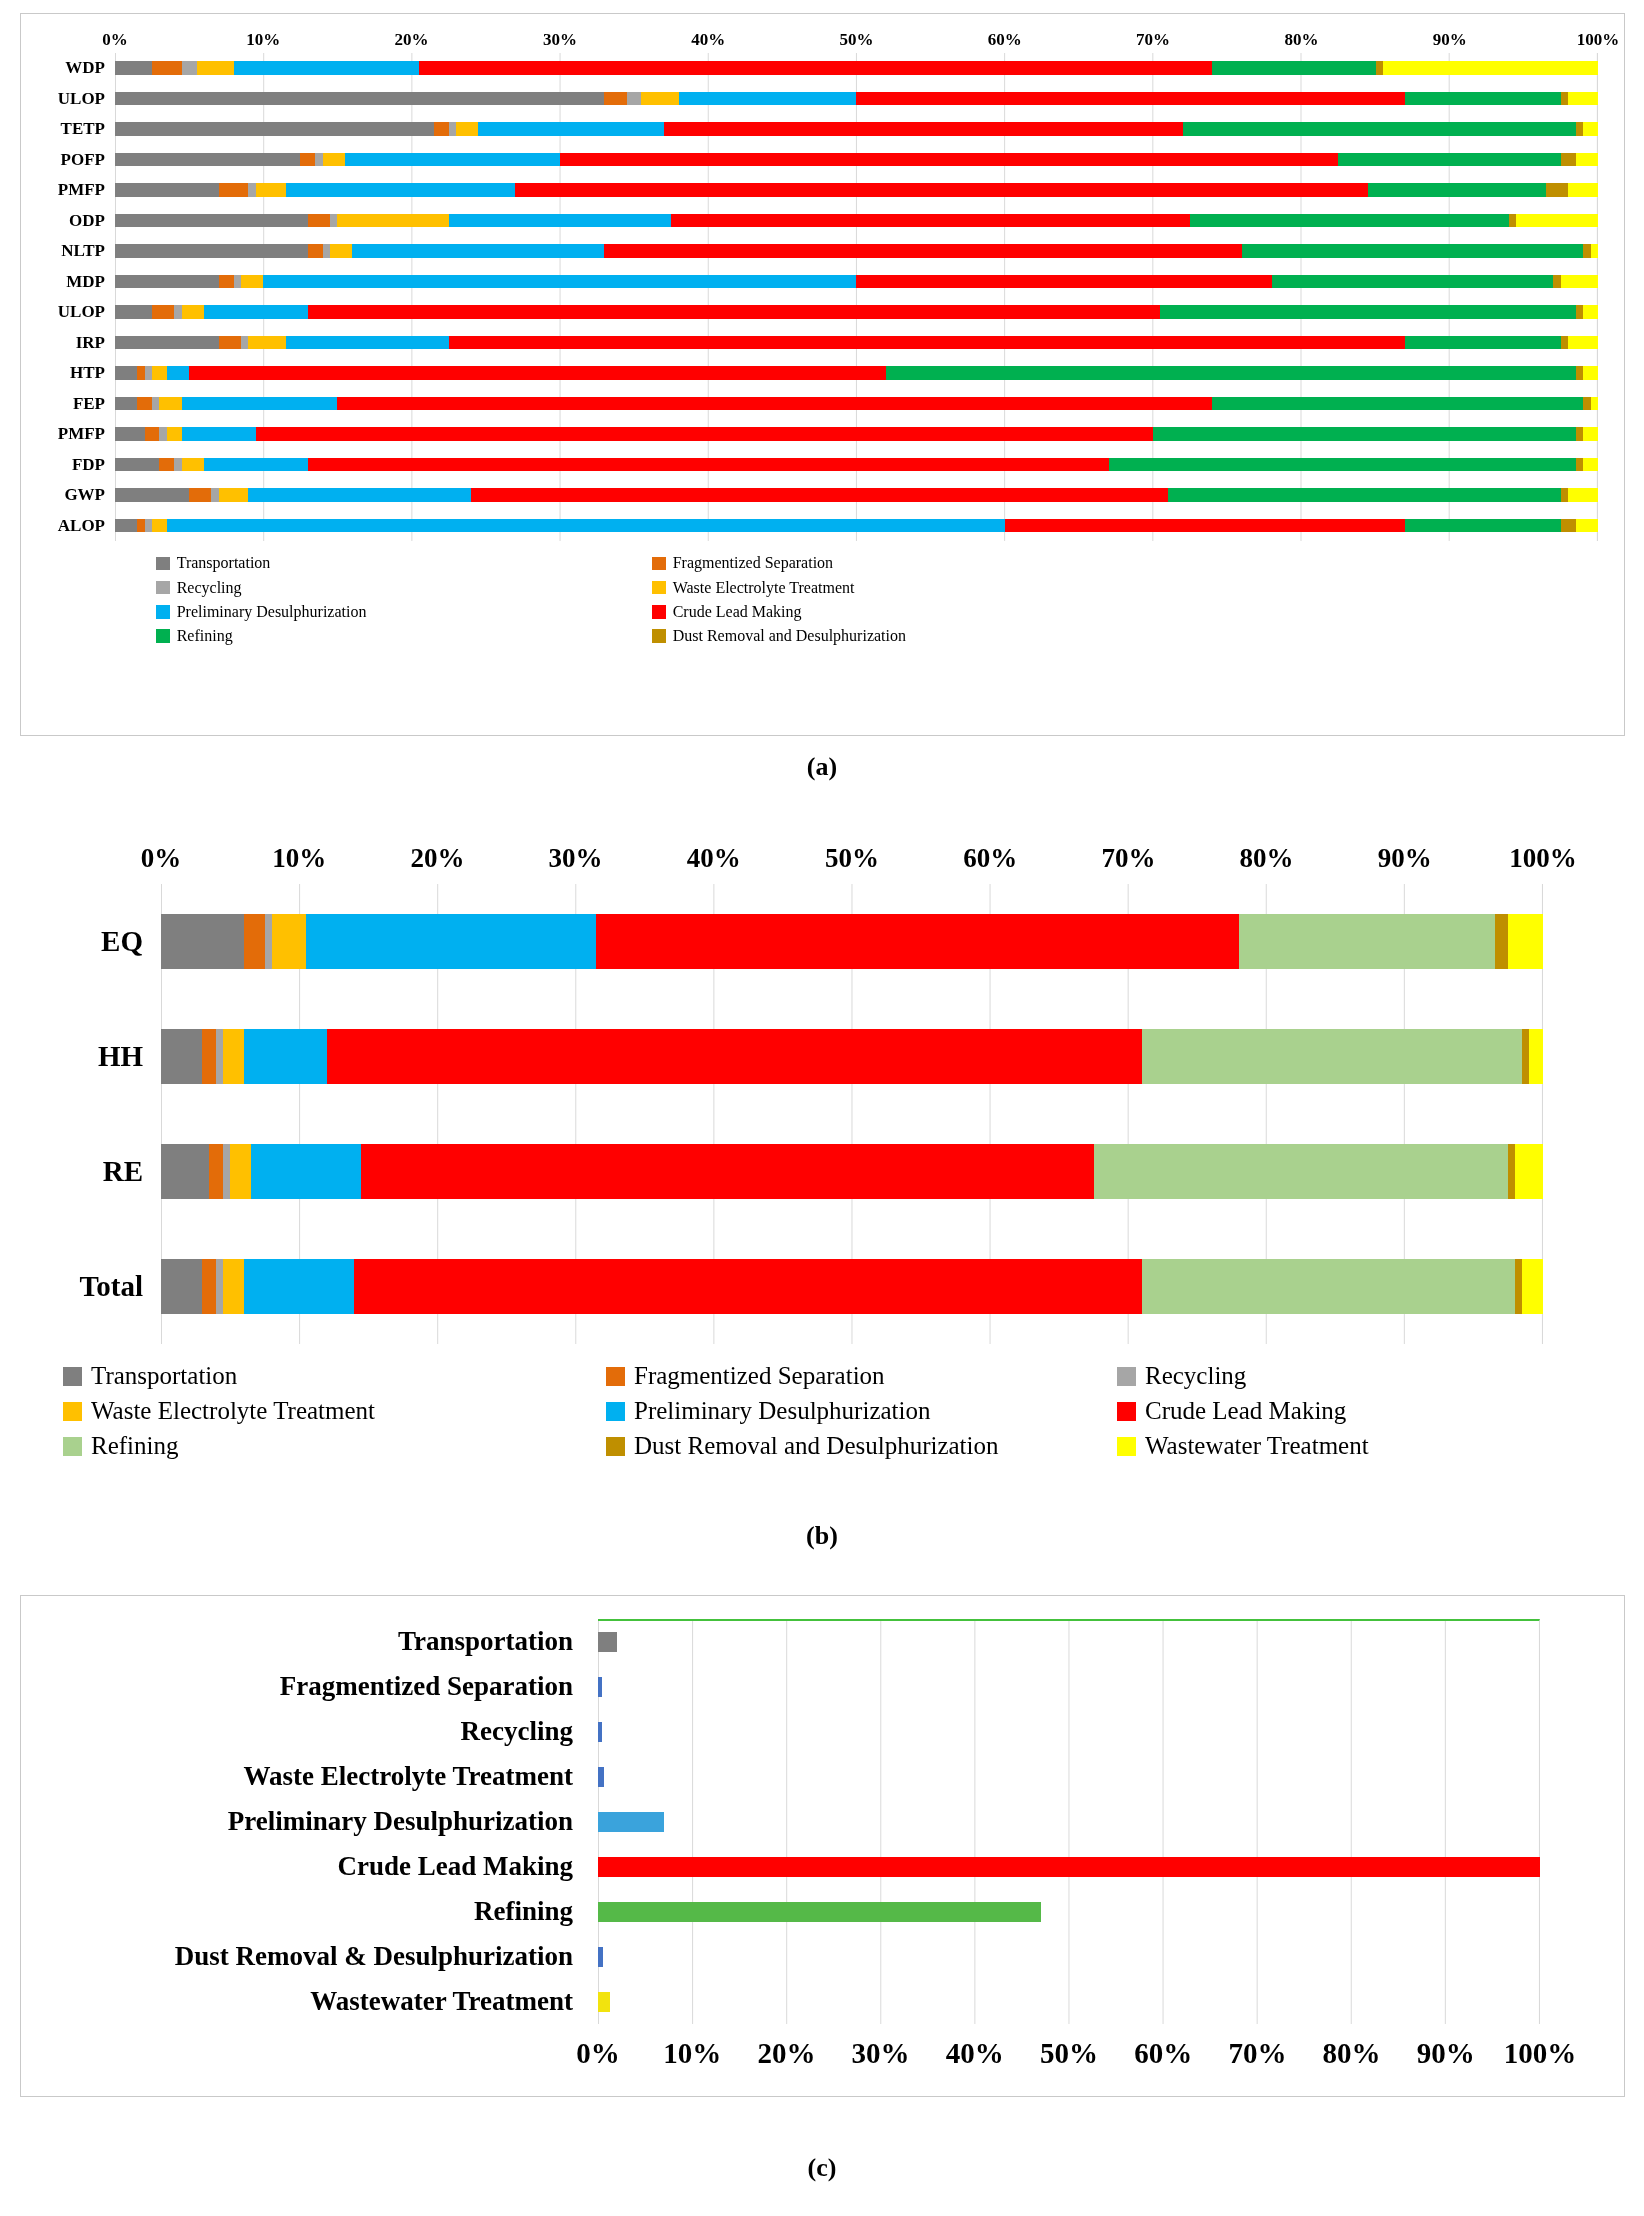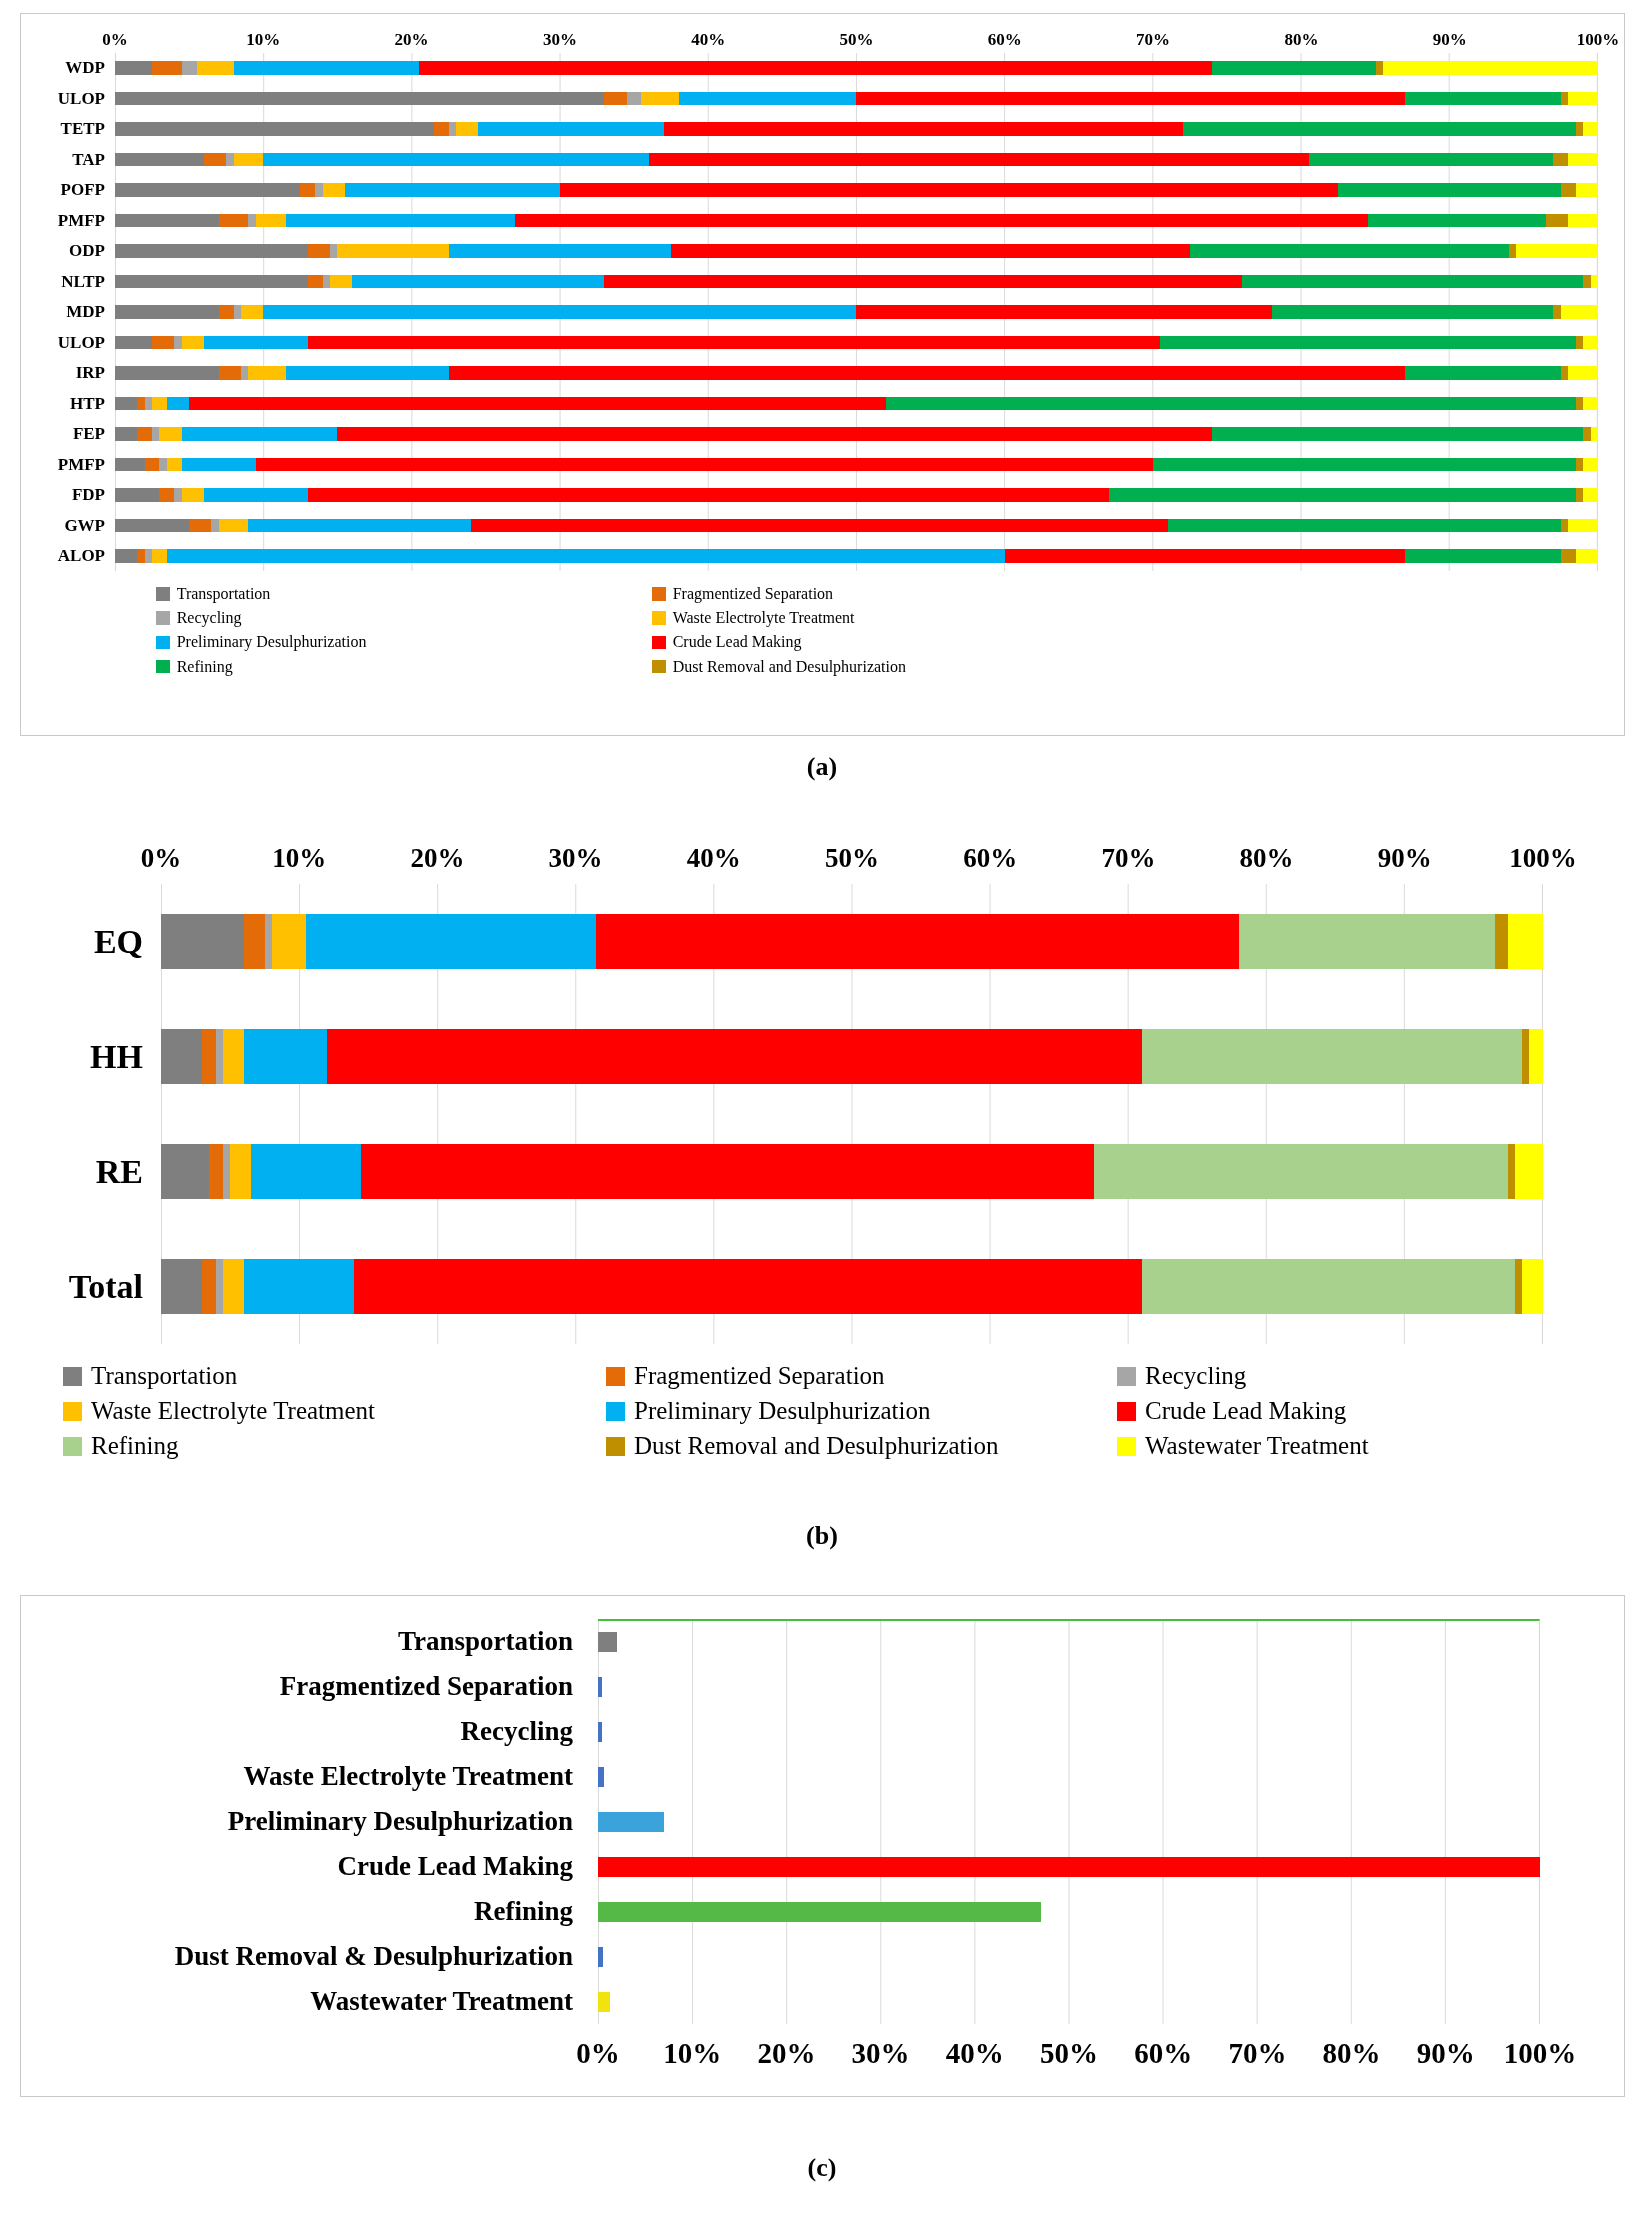--- a/index.html
+++ b/index.html
@@ -31,21 +31,21 @@
 
   
   #panelB { position:absolute; left:0; top:843px; width:1644px; }
   .axisB { position:relative; margin-left:161px; width:1382px; height:41px; }
   .tickB { position:absolute; top:0; transform:translateX(-50%); font-size:27px; font-weight:bold; white-space:nowrap; }
   .plotB { position:relative; margin-left:161px; width:1382px; }
   .gridB { position:absolute; top:0; left:0; right:0; bottom:0;
            background-image:linear-gradient(to right,#d9d9d9 0.9px,transparent 0.9px);
            background-size:10% 100%; border-right:0.9px solid #d9d9d9; }
   .rowB { position:relative; height:115px; display:flex; align-items:center; }
-  .catB { position:absolute; left:-161px; width:143px; text-align:right; font-size:34px; font-weight:bold; }
+  .catB { position:absolute; left:-161px; width:143px; text-align:right; font-size:29px; font-weight:bold; }
   .trackB { position:relative; display:flex; height:55px; width:100%; overflow:hidden; }
   #legendB { margin:18px 0 0 63px; display:grid; grid-template-columns:543px 511px auto; row-gap:7.2px; }
   .legitemB { display:flex; align-items:center; gap:9px; font-size:25px; }
   .swB { width:19px; height:19px; flex-shrink:0; }
   #captionB { top:1521px; }
 
   
   #panelC { top:1595px; height:502px; }
   .plotC { position:relative; margin-left:577px; margin-top:23px; width:942px; }
   .gridC { position:absolute; top:0; left:0; right:0; bottom:0;
@@ -113,34 +113,20 @@
           <div class="seg" style="width: 0.5%; background-color: rgb(166, 166, 166);"></div>
           <div class="seg" style="width: 1.5%; background-color: rgb(255, 192, 0);"></div>
           <div class="seg" style="width: 12.5%; background-color: rgb(0, 176, 240);"></div>
           <div class="seg" style="width: 35%; background-color: rgb(255, 0, 0);"></div>
           <div class="seg" style="width: 26.5%; background-color: rgb(0, 176, 80);"></div>
           <div class="seg" style="width: 0.5%; background-color: rgb(191, 143, 0);"></div>
           <div class="seg" style="width: 1%; background-color: rgb(255, 255, 0);"></div>
         </div>
       </div>
       <div class="rowA">
-        <div class="catA">TAP</div>
-        <div class="trackA">
-          <div class="seg" style="width: 6%; background-color: rgb(127, 127, 127);"></div>
-          <div class="seg" style="width: 1.5%; background-color: rgb(227, 108, 9);"></div>
-          <div class="seg" style="width: 0.5%; background-color: rgb(166, 166, 166);"></div>
-          <div class="seg" style="width: 2%; background-color: rgb(255, 192, 0);"></div>
-          <div class="seg" style="width: 26%; background-color: rgb(0, 176, 240);"></div>
-          <div class="seg" style="width: 44.5%; background-color: rgb(255, 0, 0);"></div>
-          <div class="seg" style="width: 16.5%; background-color: rgb(0, 176, 80);"></div>
-          <div class="seg" style="width: 1%; background-color: rgb(191, 143, 0);"></div>
-          <div class="seg" style="width: 2%; background-color: rgb(255, 255, 0);"></div>
-        </div>
-      </div>
-      <div class="rowA">
         <div class="catA">POFP</div>
         <div class="trackA">
           <div class="seg" style="width: 12.5%; background-color: rgb(127, 127, 127);"></div>
           <div class="seg" style="width: 1%; background-color: rgb(227, 108, 9);"></div>
           <div class="seg" style="width: 0.5%; background-color: rgb(166, 166, 166);"></div>
           <div class="seg" style="width: 1.5%; background-color: rgb(255, 192, 0);"></div>
           <div class="seg" style="width: 14.5%; background-color: rgb(0, 176, 240);"></div>
           <div class="seg" style="width: 52.5%; background-color: rgb(255, 0, 0);"></div>
           <div class="seg" style="width: 15%; background-color: rgb(0, 176, 80);"></div>
           <div class="seg" style="width: 1%; background-color: rgb(191, 143, 0);"></div>

